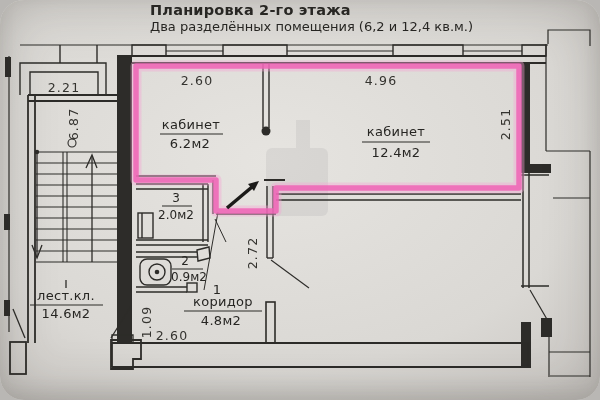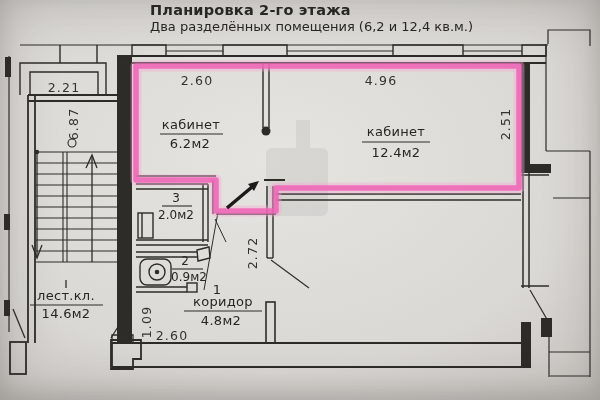--- a/index.html
+++ b/index.html
@@ -1,17 +1,17 @@
 <!DOCTYPE html>
 <html><head>
 <meta charset="utf-8">
 <style>
   html,body{margin:0;padding:0;background:#b9b7b4;}
   .shot{position:relative;width:600px;height:400px;overflow:hidden;background:#dad8d4;
-        font-family:"DejaVu Sans",sans-serif;}
+        font-family:"DejaVu Sans",sans-serif;border-radius:24px;}
   .shot svg{position:absolute;left:0;top:0;}
   .vignette{position:absolute;left:0;top:0;width:600px;height:400px;pointer-events:none;
         box-shadow:inset 0 0 55px rgba(60,55,50,.25), inset 0 -8px 18px rgba(60,55,50,.12);}
   .ink{stroke:#2d2c29;fill:none;}
   text{fill:#272623;}
   .ttl{font-size:14.5px;font-weight:bold;letter-spacing:.2px;}
   .sub{font-size:13px;}
   .lbl{font-size:13px;letter-spacing:.3px;text-anchor:middle;}
   .sm{font-size:12px;text-anchor:middle;}
   .dim{font-size:12.5px;letter-spacing:1.2px;text-anchor:middle;fill:#34332f;}

